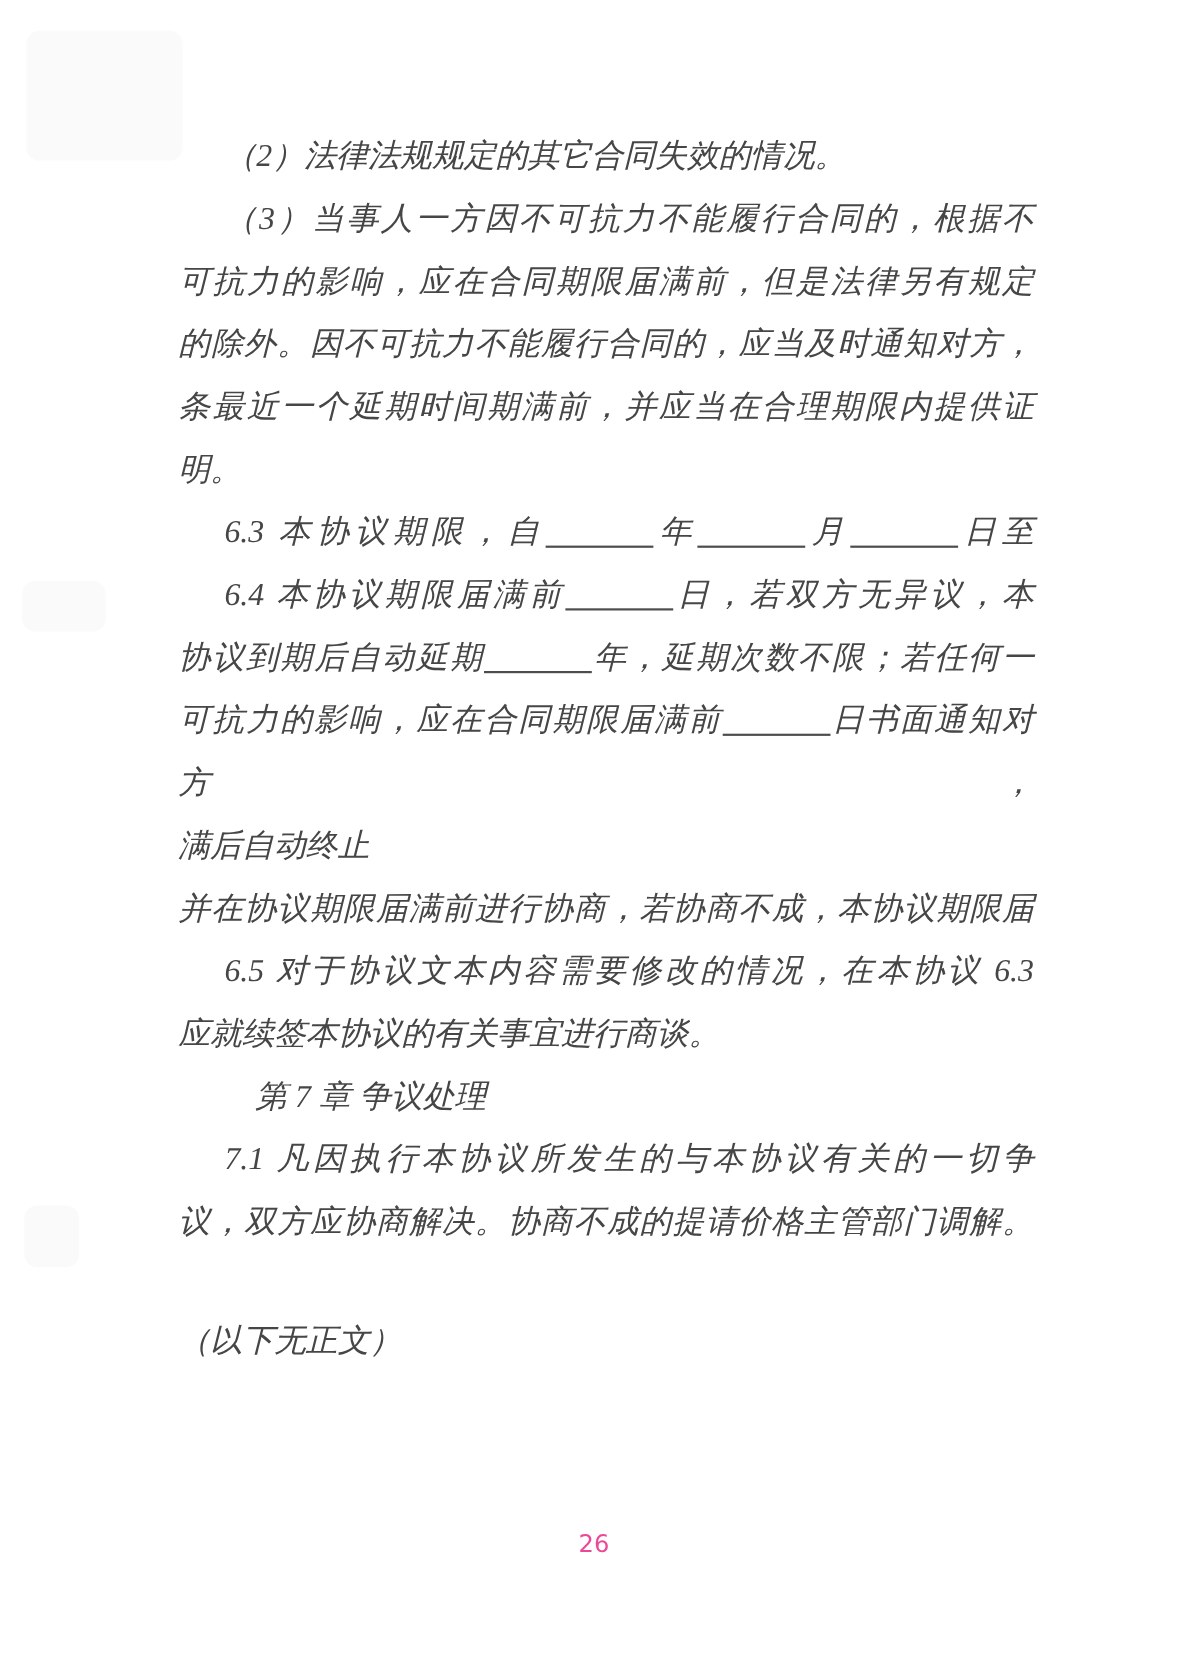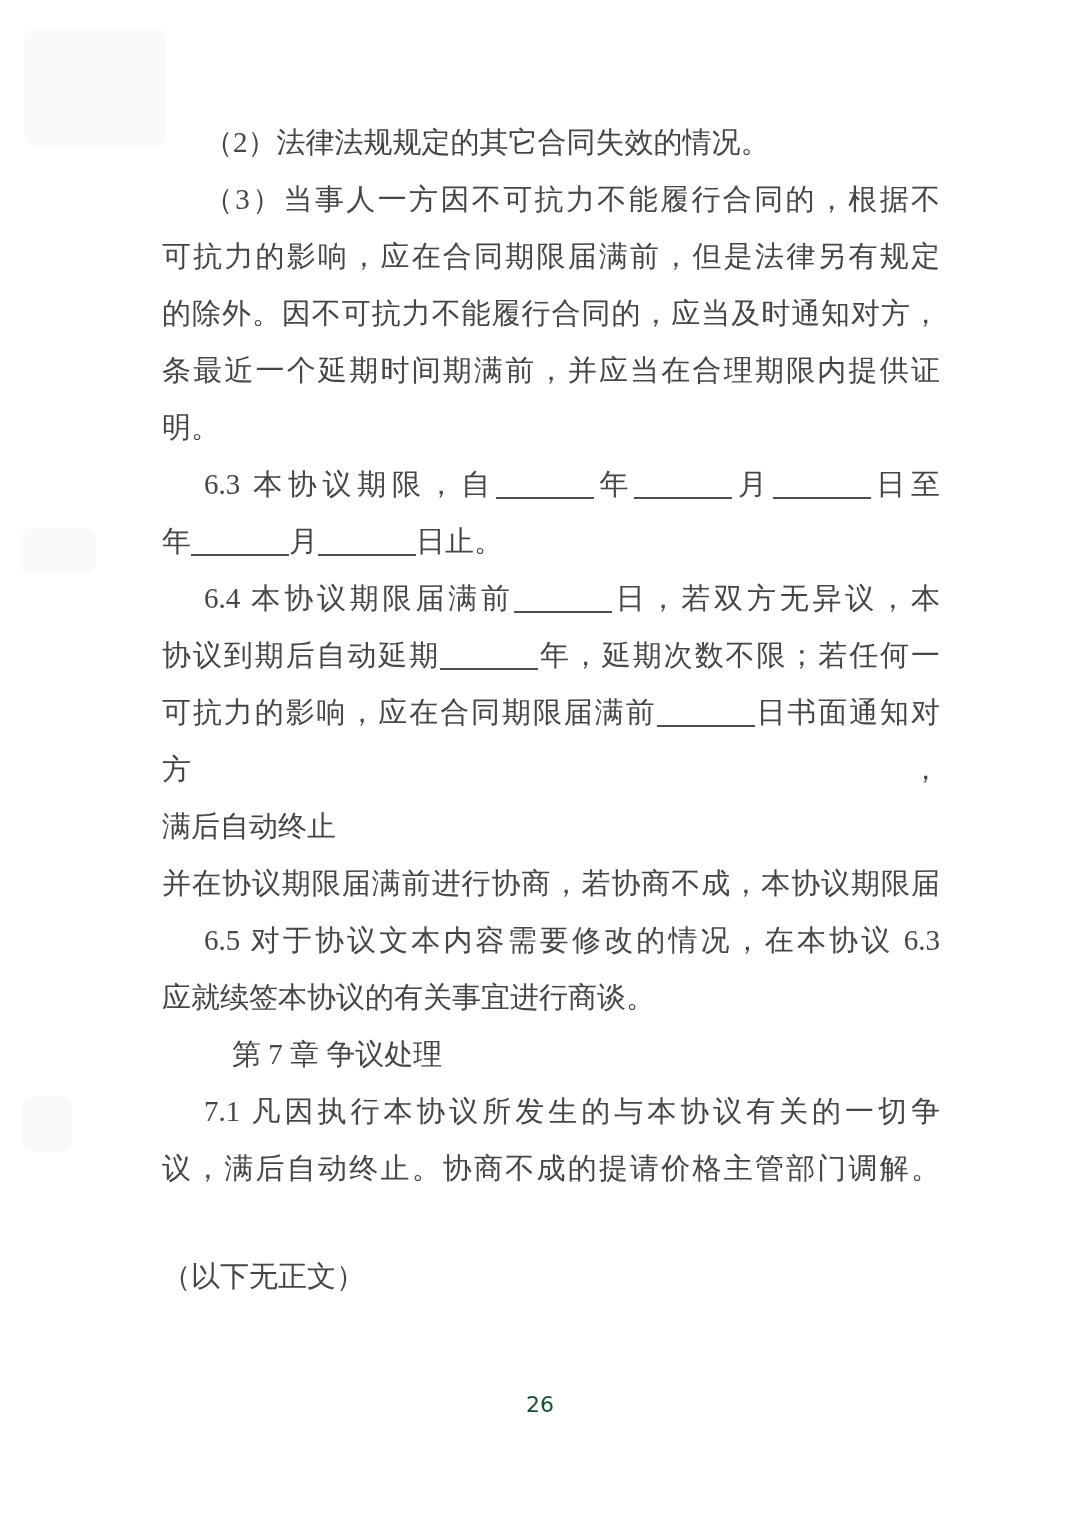--- a/index.html
+++ b/index.html
@@ -14,41 +14,41 @@
   }
   .doc {
     position: absolute;
     left: 162px;
     top: 114px;
     width: 778px;
     font-size: 29px;
     line-height: 57px;
     letter-spacing: 0;
   }
-  .line { text-align: left; white-space: normal; }
+  .line { text-align: left; white-space: normal; font-style: italic; }
   .line.fill { text-align: justify; text-align-last: justify; }
   .line.indent { text-indent: 42px; }
   .line.heading { text-indent: 70px; }
   .line.closing { margin-top: 51px; }
   .blank {
     display: inline-block;
     width: 98px;
     height: 2px;
     background: #4d4d4d;
     vertical-align: -5px;
   }
   .page-number {
     position: absolute;
     top: 1392px;
     left: 0;
     width: 100%;
     text-align: center;
     font-family: "DejaVu Sans", "Liberation Sans", sans-serif;
     font-size: 22px;
-    color: #14532d;
+    color: #ec4899;
   }
   .artifact {
     position: absolute;
     background: #fafafa;
     border-radius: 12px;
   }
 </style>
 </head>
 <body>
 
@@ -58,28 +58,27 @@
   <div class="artifact" style="left:22px; top:1096px; width:50px; height:56px;"></div>
 
   <div class="doc">
       <div class="line indent"><span>（2）法律法规规定的其它合同失效的情况。</span></div>
       <div class="line indent fill"><span>（3）当事人一方因不可抗力不能履行合同的，根据不</span></div>
       <div class="line fill"><span>可抗力的影响，应在合同期限届满前，但是法律另有规定</span></div>
       <div class="line fill"><span>的除外。因不可抗力不能履行合同的，应当及时通知对方，</span></div>
       <div class="line fill"><span>条最近一个延期时间期满前，并应当在合理期限内提供证</span></div>
       <div class="line"><span>明。</span></div>
       <div class="line indent fill"><span>6.3 本协议期限，自</span><span class="blank"></span><span>年</span><span class="blank"></span><span>月</span><span class="blank"></span><span>日至</span></div>
-      <div class="line"><span>年</span><span class="blank"></span><span>月</span><span class="blank"></span><span>日止。</span></div>
       <div class="line indent fill"><span>6.4 本协议期限届满前</span><span class="blank"></span><span>日，若双方无异议，本</span></div>
       <div class="line fill"><span>协议到期后自动延期</span><span class="blank"></span><span>年，延期次数不限；若任何一</span></div>
       <div class="line fill"><span>可抗力的影响，应在合同期限届满前</span><span class="blank"></span><span>日书面通知对方，</span></div>
       <div class="line"><span>满后自动终止</span></div>
       <div class="line fill"><span>并在协议期限届满前进行协商，若协商不成，本协议期限届</span></div>
       <div class="line indent fill"><span>6.5 对于协议文本内容需要修改的情况，在本协议 6.3</span></div>
       <div class="line"><span>应就续签本协议的有关事宜进行商谈。</span></div>
       <div class="line heading"><span>第 7 章 争议处理</span></div>
       <div class="line indent fill"><span>7.1 凡因执行本协议所发生的与本协议有关的一切争</span></div>
-      <div class="line fill"><span>议，满后自动终止。协商不成的提请价格主管部门调解。</span></div>
+      <div class="line fill"><span>议，双方应协商解决。协商不成的提请价格主管部门调解。</span></div>
       <div class="line closing"><span>（以下无正文）</span></div>
     </div>
 
   <div class="page-number">26</div>
 </div>
 
 </body></html>

